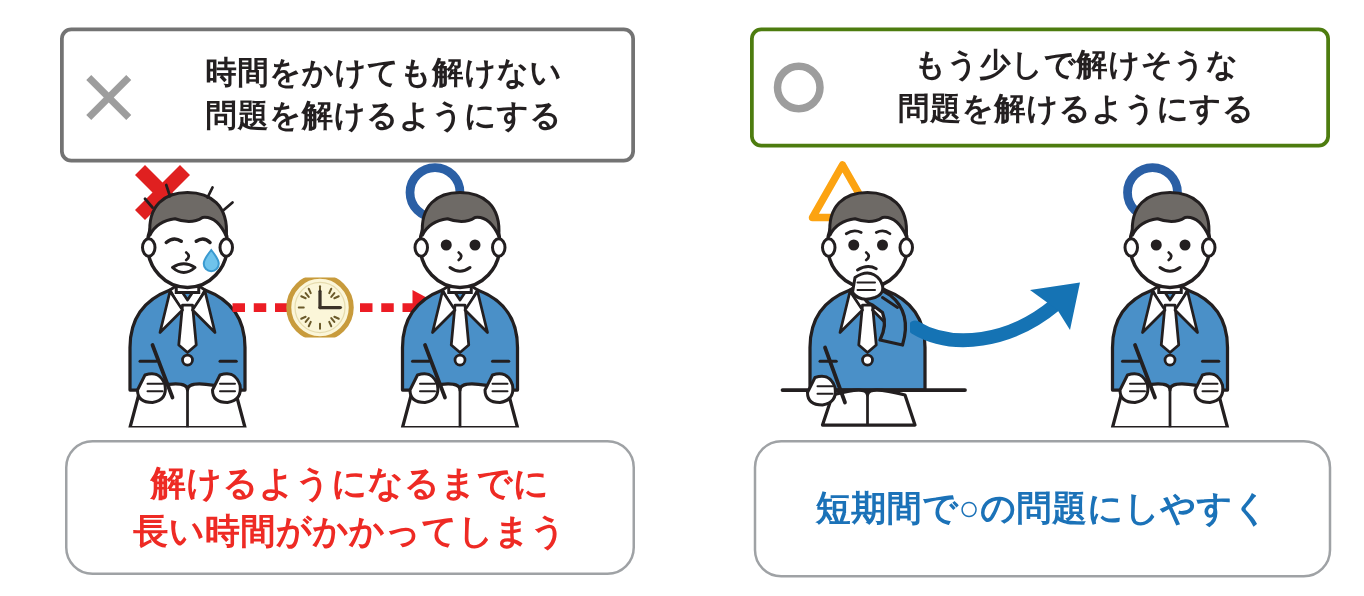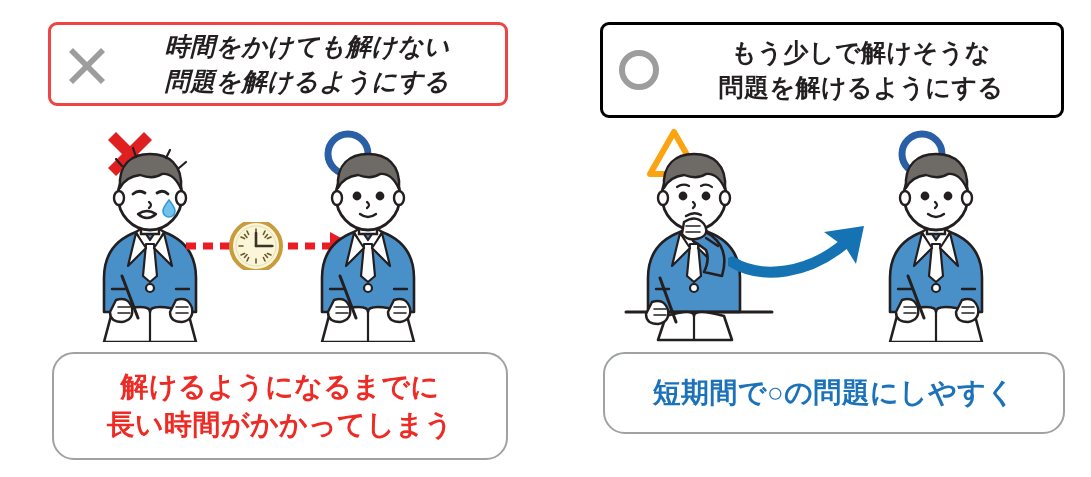--- a/index.html
+++ b/index.html
@@ -27,28 +27,27 @@
   .header-box {
     position: absolute;
     box-sizing: border-box;
     display: flex;
     align-items: center;
     background: #ffffff;
     border-radius: 9px;
   }
   #header-box-left {
     left: 48px; top: 22px;
-    width: 460px; height: 84px;
-    border: 3px solid #ef4444;
-    font-style: italic;
+    width: 460px; height: 108px;
+    border: 3px solid #737373;
   }
   #header-box-right {
     left: 54px; top: 22px;
     width: 464px; height: 96px;
-    border: 3px solid #000000;
+    border: 3px solid #4d7c0f;
   }
   .header-mark {
     flex: 0 0 auto;
     width: 72px;
     display: flex;
     align-items: center;
     justify-content: center;
     color: #9d9d9d;
   }
   .header-text {
@@ -73,21 +72,21 @@
     background: #ffffff;
     border: 2px solid #9fa2a5;
     border-radius: 22px;
   }
   #result-box-left {
     left: 52px; top: 352px;
     width: 456px; height: 108px;
   }
   #result-box-right {
     left: 57px; top: 352px;
-    width: 462px; height: 82px;
+    width: 462px; height: 110px;
   }
   .result-text {
     text-align: center;
     font-size: 28px;
     font-weight: 700;
     line-height: 1.36;
     letter-spacing: 0.4px;
   }
   .result-text .ln { display: block; white-space: nowrap; }
   #result-text-left  { color: #ee2a24; }

